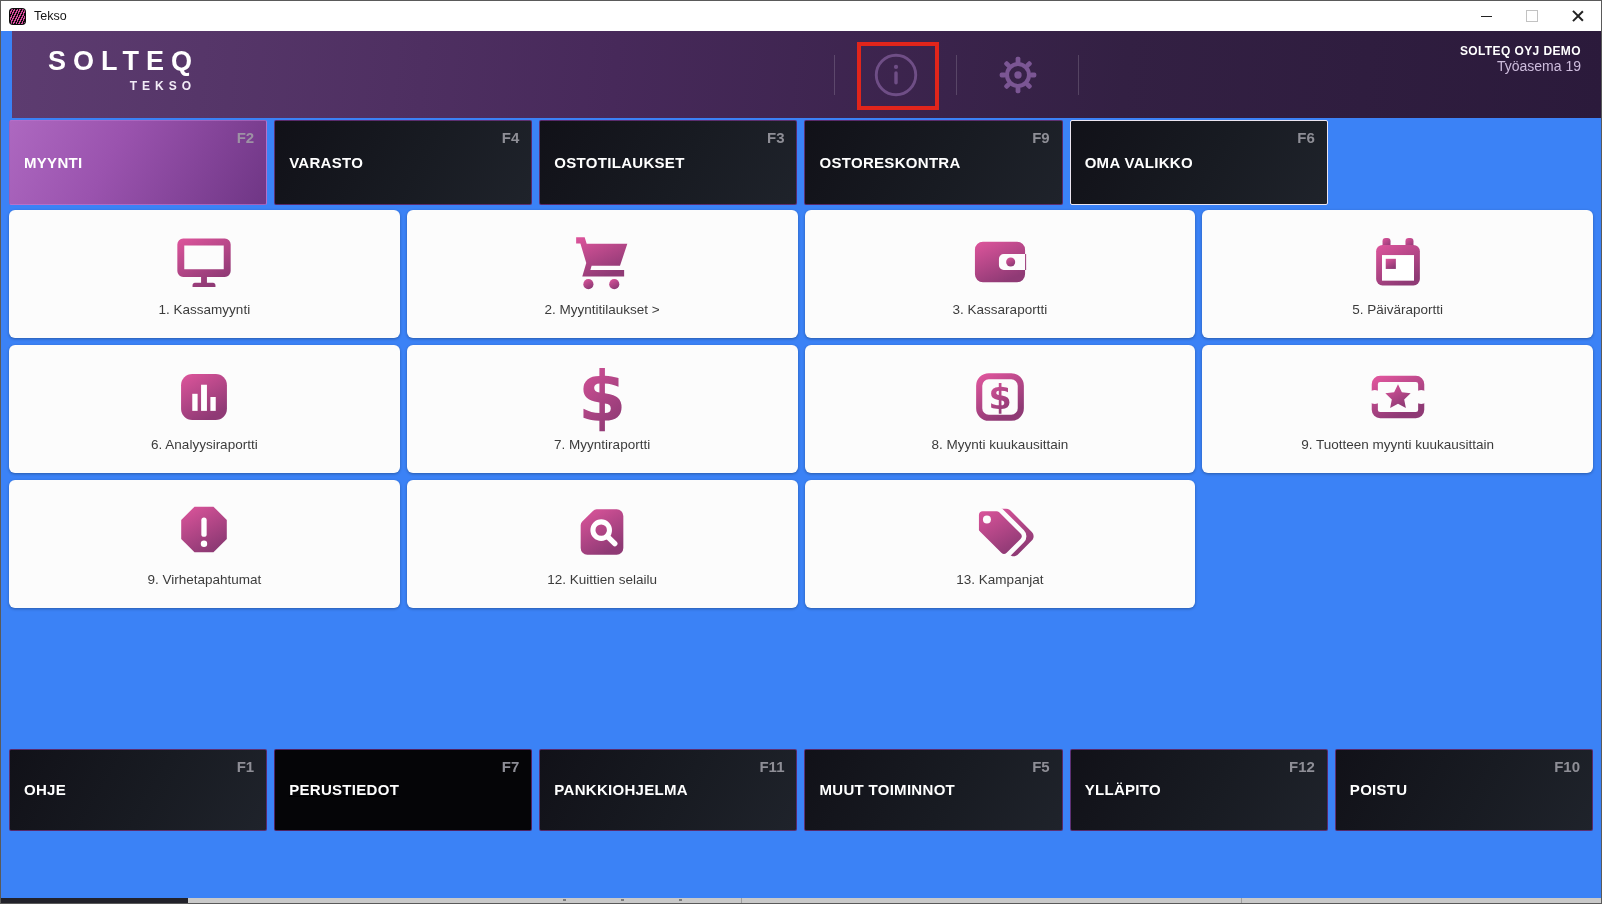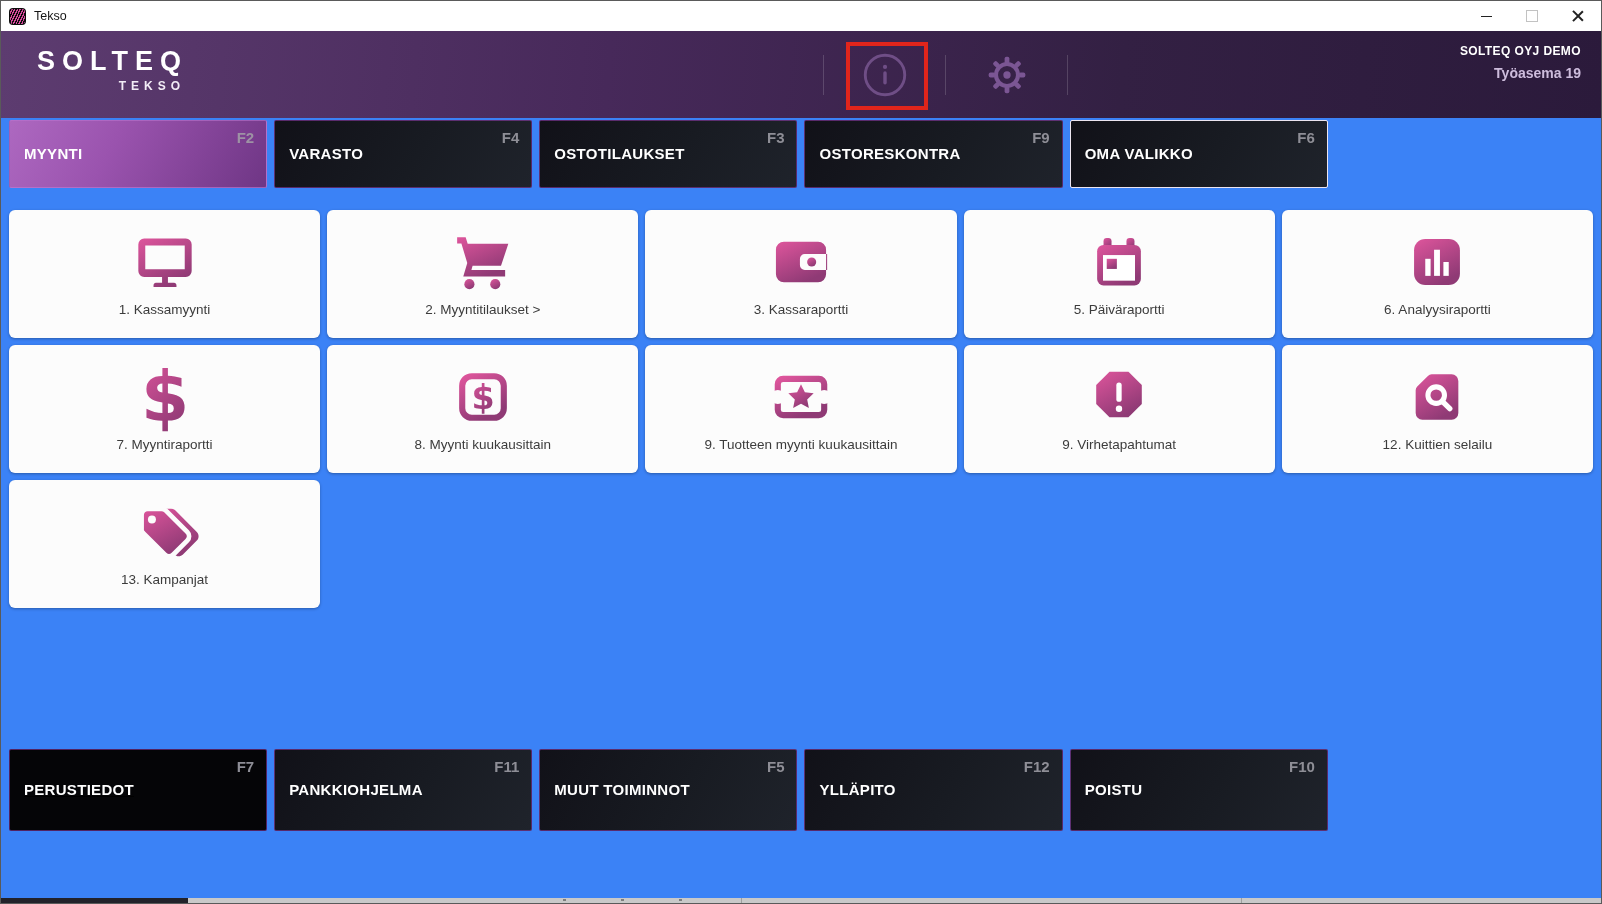--- a/index.html
+++ b/index.html
@@ -17,58 +17,58 @@
   .win-controls{margin-left:auto;display:flex;height:100%;}
   .win-btn{width:46px;height:100%;display:flex;align-items:center;justify-content:center;}
   .min-glyph{width:11px;height:0;border-top:1.6px solid #222;}
   .max-glyph{width:10px;height:10px;border:1.4px solid #c2c2c2;}
   .close-glyph{position:relative;width:12px;height:12px;}
   .close-glyph::before,.close-glyph::after{content:'';position:absolute;left:5px;top:-1px;
       width:1.6px;height:14px;background:#222;}
   .close-glyph::before{transform:rotate(45deg);} .close-glyph::after{transform:rotate(-45deg);}
 
   
-  .header{position:absolute;top:30px;left:0;right:0;height:87px;
+  .header{position:absolute;top:30px;left:11px;right:0;height:87px;
           background:linear-gradient(95deg,var(--header-gradient-start,#5d3c70) 0%,#47295a 38%,
                      #332043 70%,var(--header-gradient-end,#2b1a3b) 100%);}
   .logo{position:absolute;left:36px;top:17px;color:#fff;}
   .logo-primary{font-size:27px;font-weight:600;letter-spacing:7px;line-height:1;}
   .logo-secondary{font-size:12px;font-weight:600;letter-spacing:5px;text-align:right;
                   margin-top:4px;padding-right:3px;color:#f2ecf6;}
   .hdr-icons{position:absolute;left:822px;top:0;height:100%;display:flex;align-items:center;}
   .vdiv{width:1px;height:40px;background:rgba(255,255,255,0.16);}
   .hdr-slot{width:121px;height:100%;display:flex;align-items:center;justify-content:center;color:#6f4e86;}
   .hdr-ico{width:46px;height:46px;}
   .hdr-ico.gear{width:44px;height:44px;color:#7b5694;}
   .highlight-box{position:absolute;left:845px;top:11px;width:74px;height:60px;
                  border:4px solid var(--highlight-red,#e1251b);pointer-events:none;}
   .hdr-right{position:absolute;right:20px;top:13px;text-align:right;color:#fff;}
   .hdr-company{font-size:12px;font-weight:700;letter-spacing:.4px;}
-  .hdr-workstation{font-size:14px;color:#cdbcdc;margin-top:7px;font-weight:bold;}
+  .hdr-workstation{font-size:14px;color:#cdbcdc;margin-top:0;}
 
   
   .tab-bar{position:absolute;left:8px;right:8px;display:grid;
            grid-template-columns:repeat(6,1fr);gap:7px;}
-  .tab-bar.top{top:119px;height:68px;}
+  .tab-bar.top{top:119px;height:85px;}
   .tab-bar.bottom{top:748px;height:82px;}
   .tab{position:relative;border-radius:2px;display:flex;align-items:center;
        background:linear-gradient(120deg,#111118 0%,#181b22 55%,#1f232b 100%);
        border:1px solid rgba(158,64,188,0.5);box-sizing:border-box;cursor:pointer;}
   .tab.black{background:#050507;text-decoration:underline;}
   .tab.active{background:linear-gradient(118deg,var(--active-tab-start,#ad68c0) 0%,#9a53ae 40%,
               var(--active-tab-end,#6f3685) 100%);border-color:rgba(190,120,210,0.6);}
   .tab.light-border{border-color:#ece5f0;}
   .tab-label{color:#fff;font-size:15px;font-weight:700;letter-spacing:.3px;
              padding:0 14px;line-height:1.45;}
   .tab-fkey{position:absolute;top:8px;right:12px;font-size:15px;font-weight:700;color:#8e8e96;}
   .tab.active .tab-fkey{color:#9d92a4;}
 
   
   .tile-grid{position:absolute;left:8px;right:8px;top:209px;display:grid;
-             grid-template-columns:repeat(5,1fr);grid-auto-rows:128px;gap:7px;}
+             grid-template-columns:repeat(4,1fr);grid-auto-rows:128px;gap:7px;}
   .tile{background:#fcfcfc;border-radius:6px;box-shadow:0 1px 3px rgba(0,0,0,0.3);
         display:flex;flex-direction:column;align-items:center;cursor:pointer;}
   .tile-icon{margin-top:16px;height:72px;display:flex;align-items:center;justify-content:center;}
   .tile-icon svg{width:64px;height:64px;overflow:visible;}
   .tile-label{margin-top:4px;font-size:13.5px;color:#3c3c3c;}
 
   
   .strip{position:absolute;left:0;right:0;bottom:0;height:5px;background:#c9c9c9;}
   .strip-dark{position:absolute;left:0;top:0;bottom:0;width:187px;background:#22222a;}
   .strip-sep{position:absolute;top:0;bottom:0;width:1px;background:#9f9f9f;}
@@ -279,20 +279,24 @@
             </g>
             <path fill="url(#pg)" stroke="#fcfcfc" stroke-width="1.8" d="M3.2 5.6c0-1.3 1-2.3 2.3-2.3h5.2c.6 0 1.2.24 1.63.67l8 8c.9.9.9 2.36 0 3.26l-5.2 5.2c-.9.9-2.36.9-3.26 0l-8-8A2.3 2.3 0 0 1 3.2 11.4V5.6z"></path>
             <circle cx="7.1" cy="7.3" r="1.5" fill="#fcfcfc"></circle>
           </svg>
         </div>
     <div class="tile-label">13. Kampanjat</div>
   </div>
     </div>
 
   <div class="tab-bar bottom">
+      <div class="tab">
+    <span class="tab-fkey">F1</span>
+    <span class="tab-label">OHJE</span>
+  </div>
       <div class="tab black">
     <span class="tab-fkey">F7</span>
     <span class="tab-label">PERUSTIEDOT</span>
   </div>
       <div class="tab">
     <span class="tab-fkey">F11</span>
     <span class="tab-label">PANKKIOHJELMA</span>
   </div>
       <div class="tab">
     <span class="tab-fkey">F5</span>

